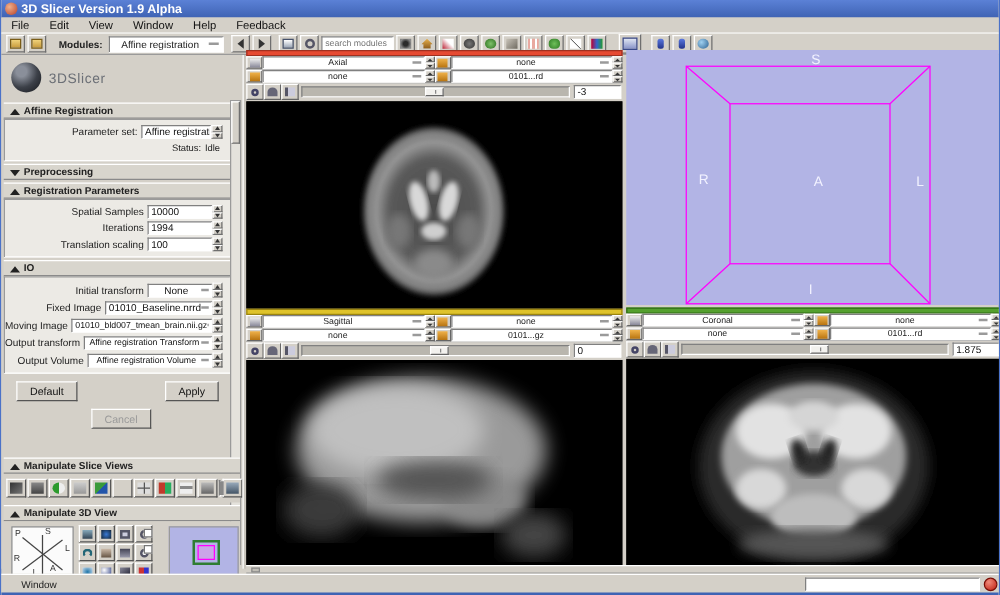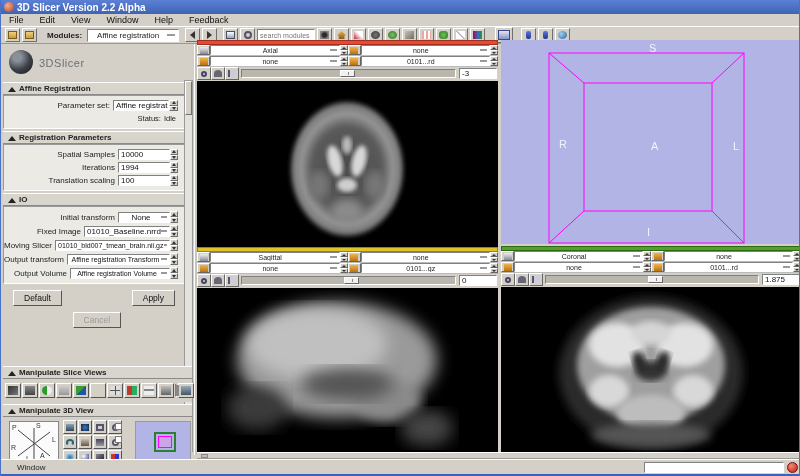--- a/index.html
+++ b/index.html
@@ -122,21 +122,21 @@
   .nav-rect { position:absolute; left:18px; top:10px; width:22px; height:20px; border:2px solid #2e7d32; }
   .nav-rect-inner { position:absolute; left:2px; top:2px; width:14px; height:12px; border:1px solid #ff00ff; background:#caa6e8; }
 
   .chk { width:7px; height:7px; background:#fff; border:1px solid #777; flex:none; }
 </style>
 </head>
 <body>
 
 <div class="abs titlebar">
   <div class="title-icon"></div>
-  <span>3D Slicer Version 2.2 Alpha</span>
+  <span>3D Slicer Version 1.9 Alpha</span>
 </div>
 
 <div class="abs menubar">
   <span class="menu-item">File</span>
   <span class="menu-item">Edit</span>
   <span class="menu-item">View</span>
   <span class="menu-item">Window</span>
   <span class="menu-item">Help</span>
   <span class="menu-item">Feedback</span>
 </div>
@@ -236,20 +236,24 @@
               <div class="arrow-dn"></div>
             </div>
           </div>
       </div>
       <div class="frow" style="height:12px">
         <span class="flabel" style="font-size:7.5px">Status:</span>
         <span class="flabel" style="font-size:7.5px;margin-right:2px">Idle</span>
       </div>
     </div>
 
+    <div class="sec-header" style="margin-top:2px">
+      <div class="sec-tri dn"></div>
+      <span>Preprocessing</span>
+    </div>
 
     <div class="sec-header" style="margin-top:2px">
       <div class="sec-tri"></div>
       <span>Registration Parameters</span>
     </div>
     <div class="sec-body" style="padding:3px 0">
       <div class="frow">
         <span class="flabel">Spatial Samples</span>
         <div class="finput" style="width:52px">
             <span>10000</span>
@@ -322,21 +326,21 @@
         <div class="spin" style="height:12px;width:8px">
             <div>
               <div class="arrow-up"></div>
             </div>
             <div>
               <div class="arrow-dn"></div>
             </div>
           </div>
       </div>
       <div class="frow" style="height:14px">
-        <span class="flabel">Moving Slicer</span>
+        <span class="flabel">Moving Image</span>
         <div class="finput" style="width:116px;font-size:7px">
           <span style="flex:1;text-align:center">01010_bld007_tmean_brain.nii.gz</span>
             <div class="dash" style="width:6px;height:2px;background:#9a9a9a"></div>
         </div>
         <div class="spin" style="height:12px;width:8px">
             <div>
               <div class="arrow-up"></div>
             </div>
             <div>
               <div class="arrow-dn"></div>

